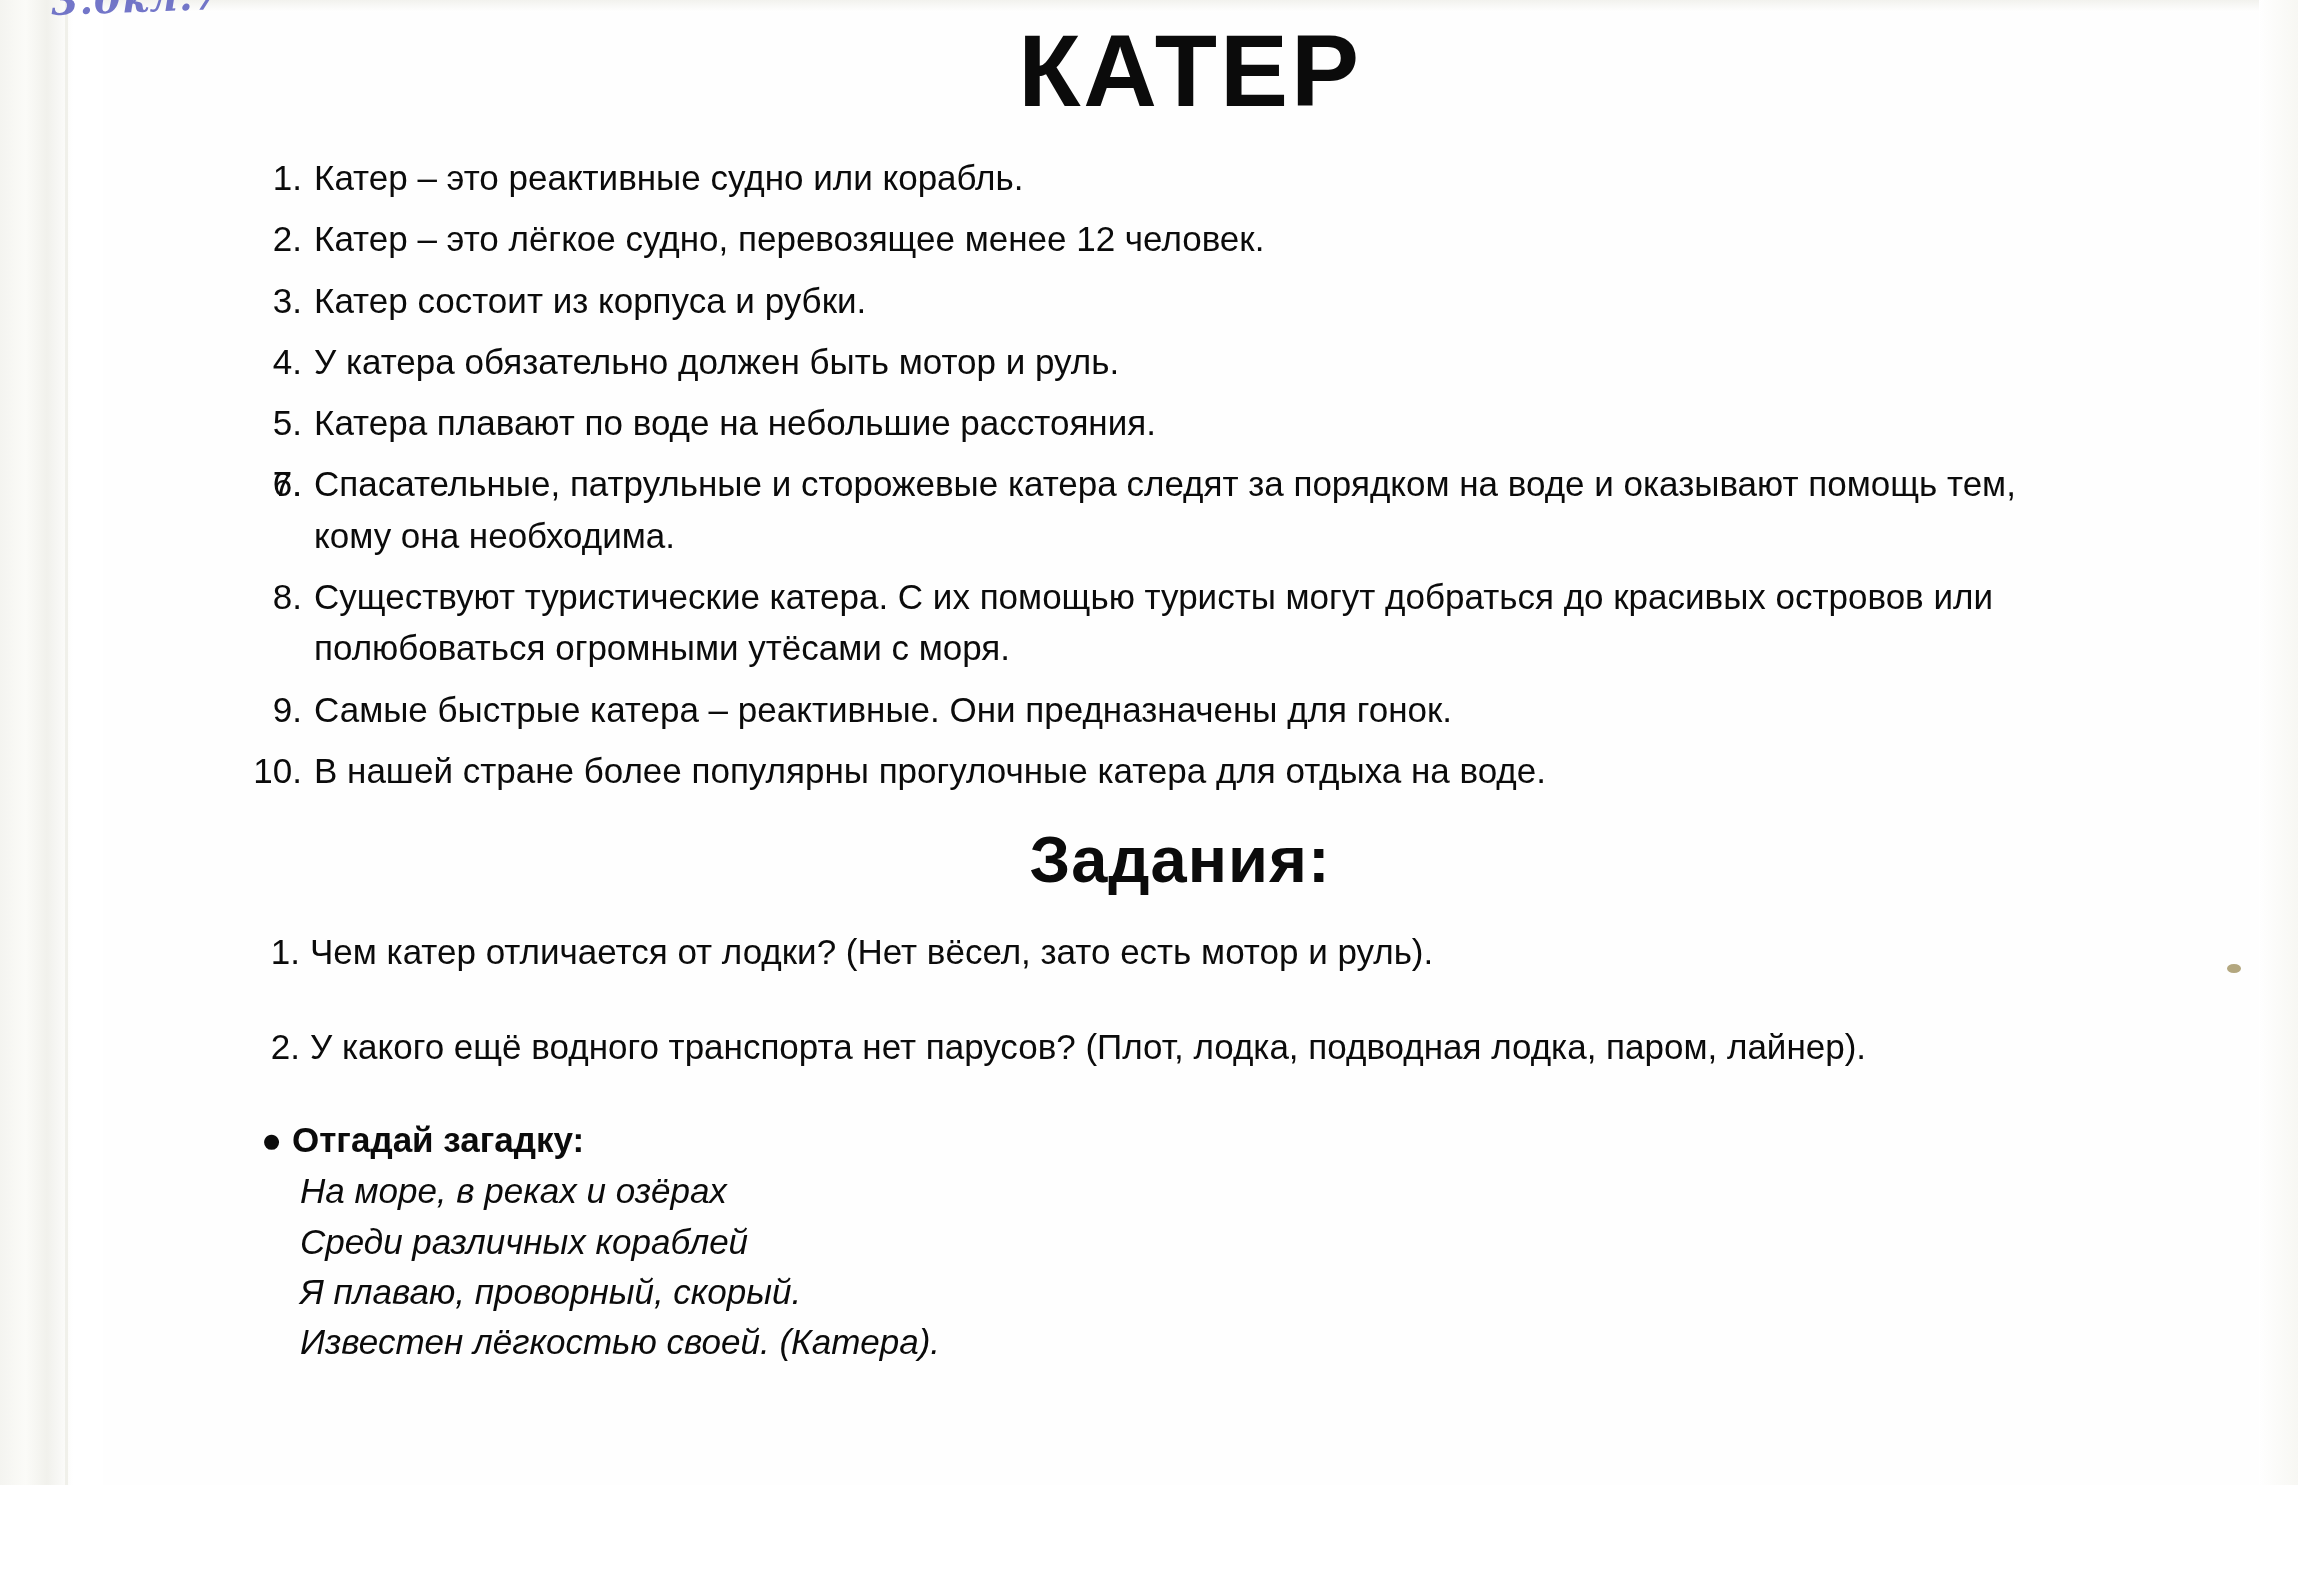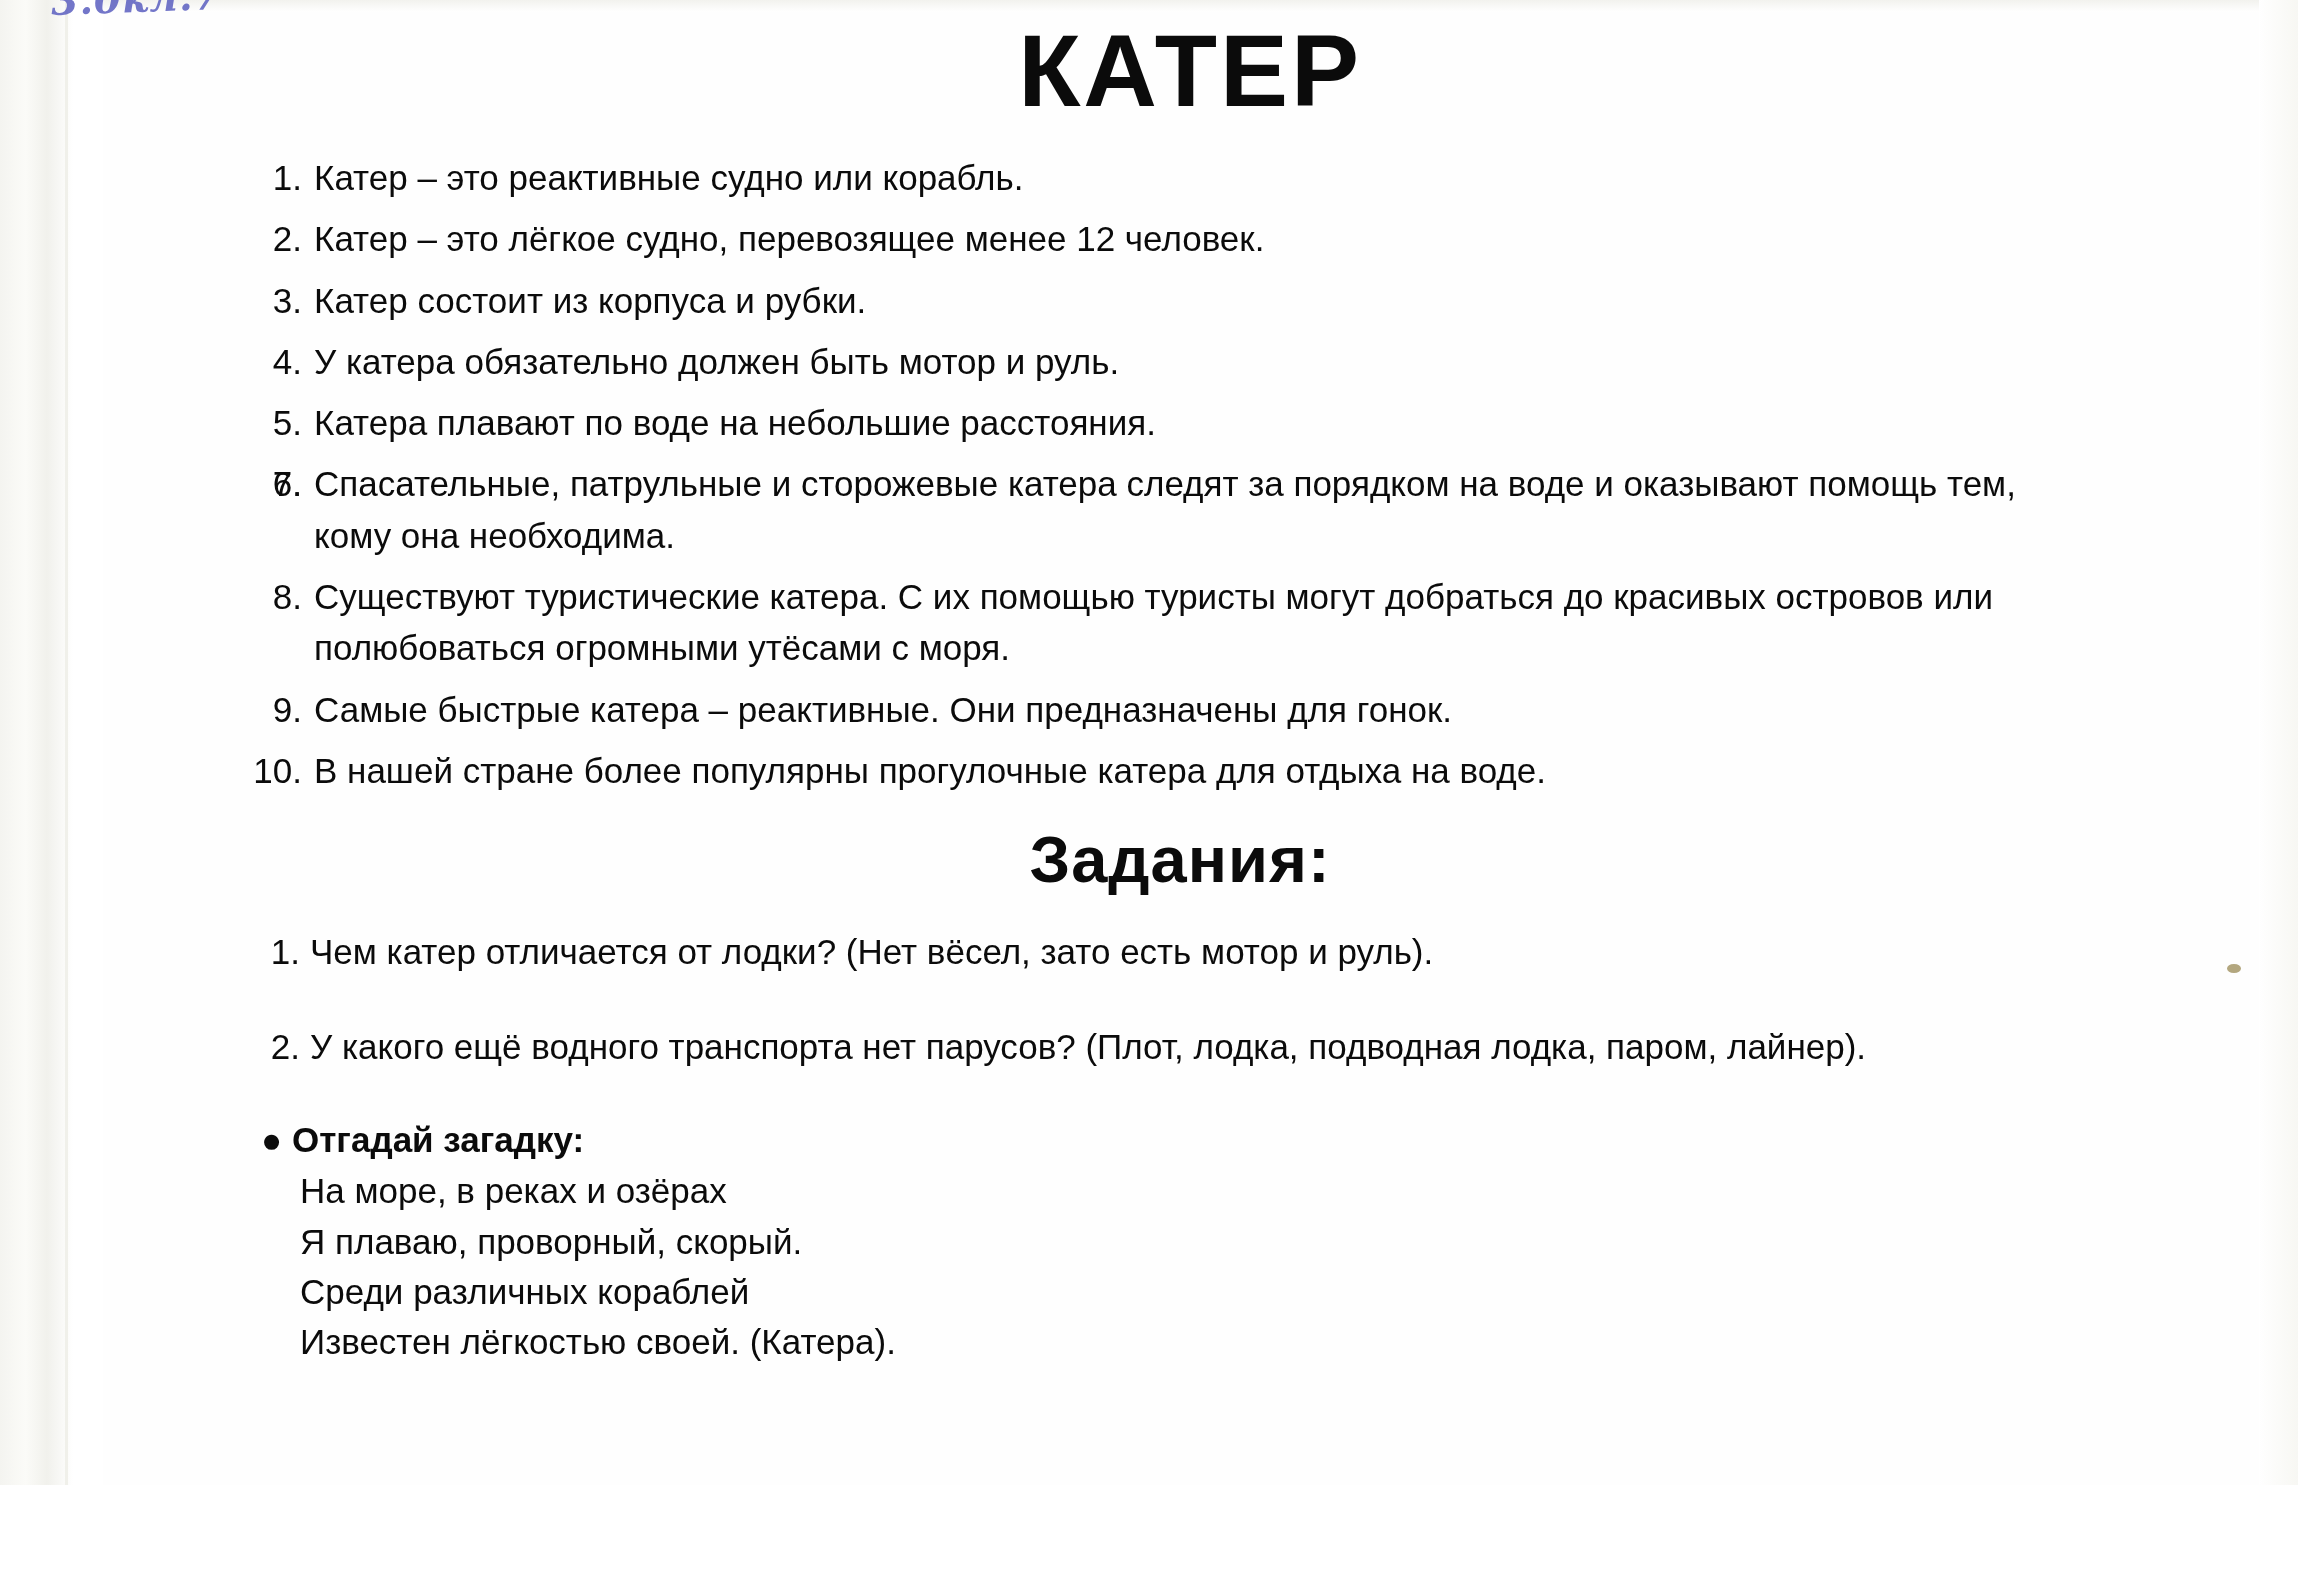--- a/index.html
+++ b/index.html
@@ -201,20 +201,21 @@
     line-height: 1.4;
   }
 
   .riddle-lines {
     padding-left: 43px;
     margin-top: 2px;
   }
 
   .riddle-line {
     font-size: 35px;
+    font-style: italic;
     line-height: 1.44;
     white-space: nowrap;
   }
 </style>
 </head>
 <body>
 
 <div class="page">
 
   <div class="scan-top-edge"></div>
@@ -275,21 +276,21 @@
         </li>
       </ol>
     </div>
 
     <div class="riddle-block">
       <div class="riddle-heading">
         <span class="riddle-bullet">●</span><span>Отгадай загадку:</span>
       </div>
       <div class="riddle-lines">
         <div class="riddle-line">На море, в реках и озёрах</div>
+        <div class="riddle-line">Среди различных кораблей</div>
         <div class="riddle-line">Я плаваю, проворный, скорый.</div>
-        <div class="riddle-line">Среди различных кораблей</div>
         <div class="riddle-line">Известен лёгкостью своей. (Катера).</div>
       </div>
     </div>
 
   </div>
 </div>
 
 
 </body></html>

